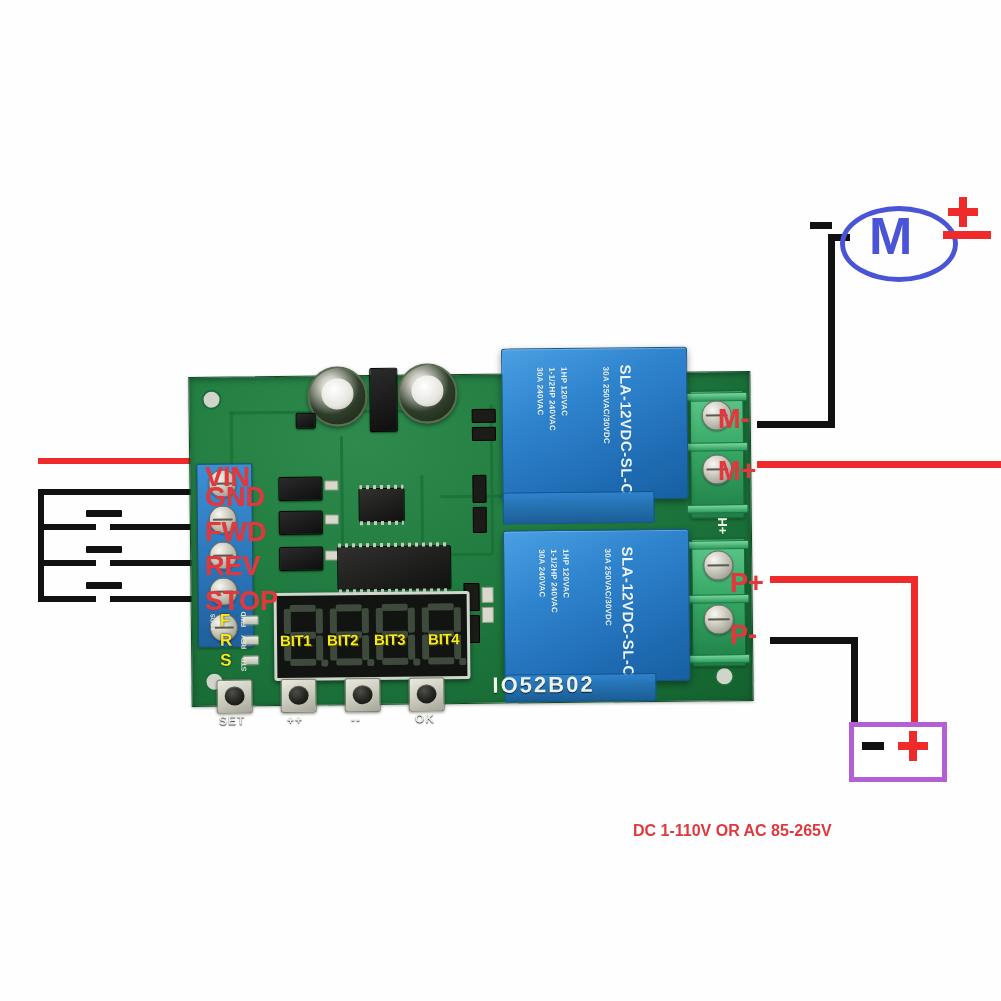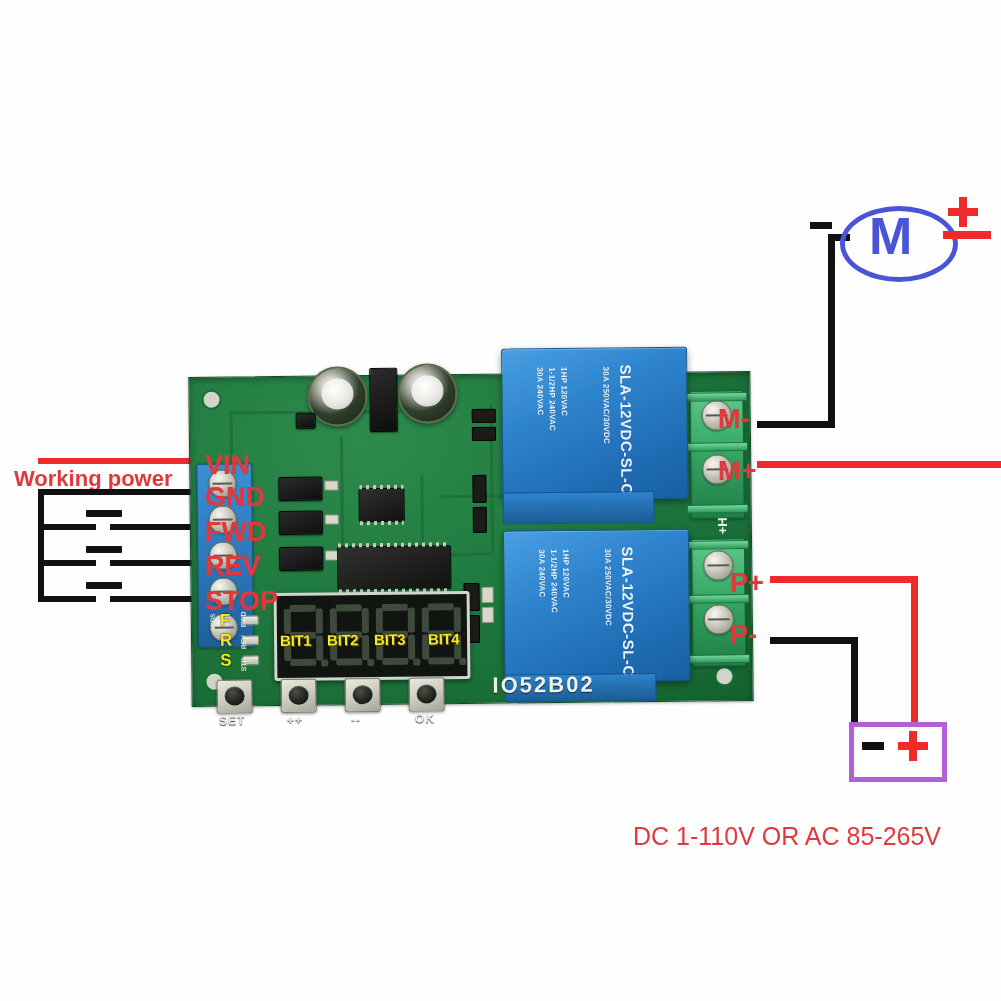--- a/index.html
+++ b/index.html
@@ -99,21 +99,21 @@
   .vtxt{position:absolute;color:#dfe6da;font-size:7px;font-weight:bold;
     transform:rotate(-90deg);transform-origin:left top;white-space:nowrap;}
 
   
   .lab{position:absolute;white-space:nowrap;font-weight:bold;}
   .lab-red{color:#e0383c;}
   .lab-vin{font-size:27px;text-shadow:0 0 1px rgba(224,56,60,.5);}
   .title-dc{font-size:34px;color:#e0383c;font-weight:bold;position:absolute;white-space:nowrap;}
   .title-wp{font-size:22px;color:#e0383c;font-weight:bold;position:absolute;white-space:nowrap;}
   .foot1{font-size:27px;color:#e0383c;font-weight:bold;position:absolute;white-space:nowrap;}
-  .foot2{font-size:25px;color:#e0383c;font-weight:normal;position:absolute;white-space:nowrap;}
+  .foot2{font-size:16px;color:#e0383c;font-weight:bold;position:absolute;white-space:nowrap;}
 
   
   .wire{position:absolute;background:#111111;}
   .wire-red{position:absolute;background:#ef2a2a;}
   .sw-bar{position:absolute;background:#111111;height:7px;border-radius:1px;}
 
   
   .motor-ell{position:absolute;border:5px solid #4a54d6;border-radius:50%;background:transparent;}
   .motor-M{position:absolute;color:#4a54d6;font-size:52px;font-weight:bold;line-height:52px;}
   .sym-minus{position:absolute;background:#111;}
@@ -124,21 +124,20 @@
   .psu-box{position:absolute;border:5px solid #b35fd6;background:#ffffff;}
   .psu-minus{position:absolute;background:#111;}
   .psu-plus-h{position:absolute;background:#ef2a2a;}
   .psu-plus-v{position:absolute;background:#ef2a2a;}
 </style>
 </head>
 <body>
 
 <div id="stage">
 
-  <div class="title-wp" style="left:14px;top:466px;">Working power</div>
 
   <div class="wire-red" style="left:38px;top:458px;width:168px;height:6px;"></div>
 
   <div class="wire" style="left:38px;top:489px;width:170px;height:6px;"></div>
 
   <div class="wire" style="left:38px;top:489px;width:6px;height:110px;"></div>
 
   <div class="wire" style="left:38px;top:524px;width:58px;height:6px;"></div>
   <div class="sw-bar" style="left:86px;top:510px;width:36px;"></div>
   <div class="wire" style="left:110px;top:524px;width:98px;height:6px;"></div>
@@ -306,21 +305,21 @@
     <div class="btn" style="left:216px;top:302px;"></div>
 
     <div class="btnlab" style="left:26px;top:336px;">SET</div>
     <div class="btnlab" style="left:94px;top:336px;">++</div>
     <div class="btnlab" style="left:158px;top:336px;">--</div>
     <div class="btnlab" style="left:222px;top:336px;">OK</div>
 
     <div class="silk" style="left:300px;top:298px;font-size:22px;">IO52B02</div>
   </div>
 
-  <div class="lab lab-red lab-vin" style="left:205px;top:450px;">VIN</div>
+  <div class="lab lab-red lab-vin" style="left:205px;top:462px;">VIN</div>
   <div class="lab lab-red lab-vin" style="left:205px;top:482px;">GND</div>
   <div class="lab lab-red lab-vin" style="left:205px;top:517px;">FWD</div>
   <div class="lab lab-red lab-vin" style="left:205px;top:551px;">REV</div>
   <div class="lab lab-red lab-vin" style="left:205px;top:586px;">STOP</div>
 
   <div class="lab lab-red lab-vin" style="left:718px;top:404px;">M-</div>
   <div class="lab lab-red lab-vin" style="left:718px;top:456px;">M+</div>
   <div class="lab lab-red lab-vin" style="left:730px;top:568px;">P+</div>
   <div class="lab lab-red lab-vin" style="left:730px;top:620px;">P-</div>
 

